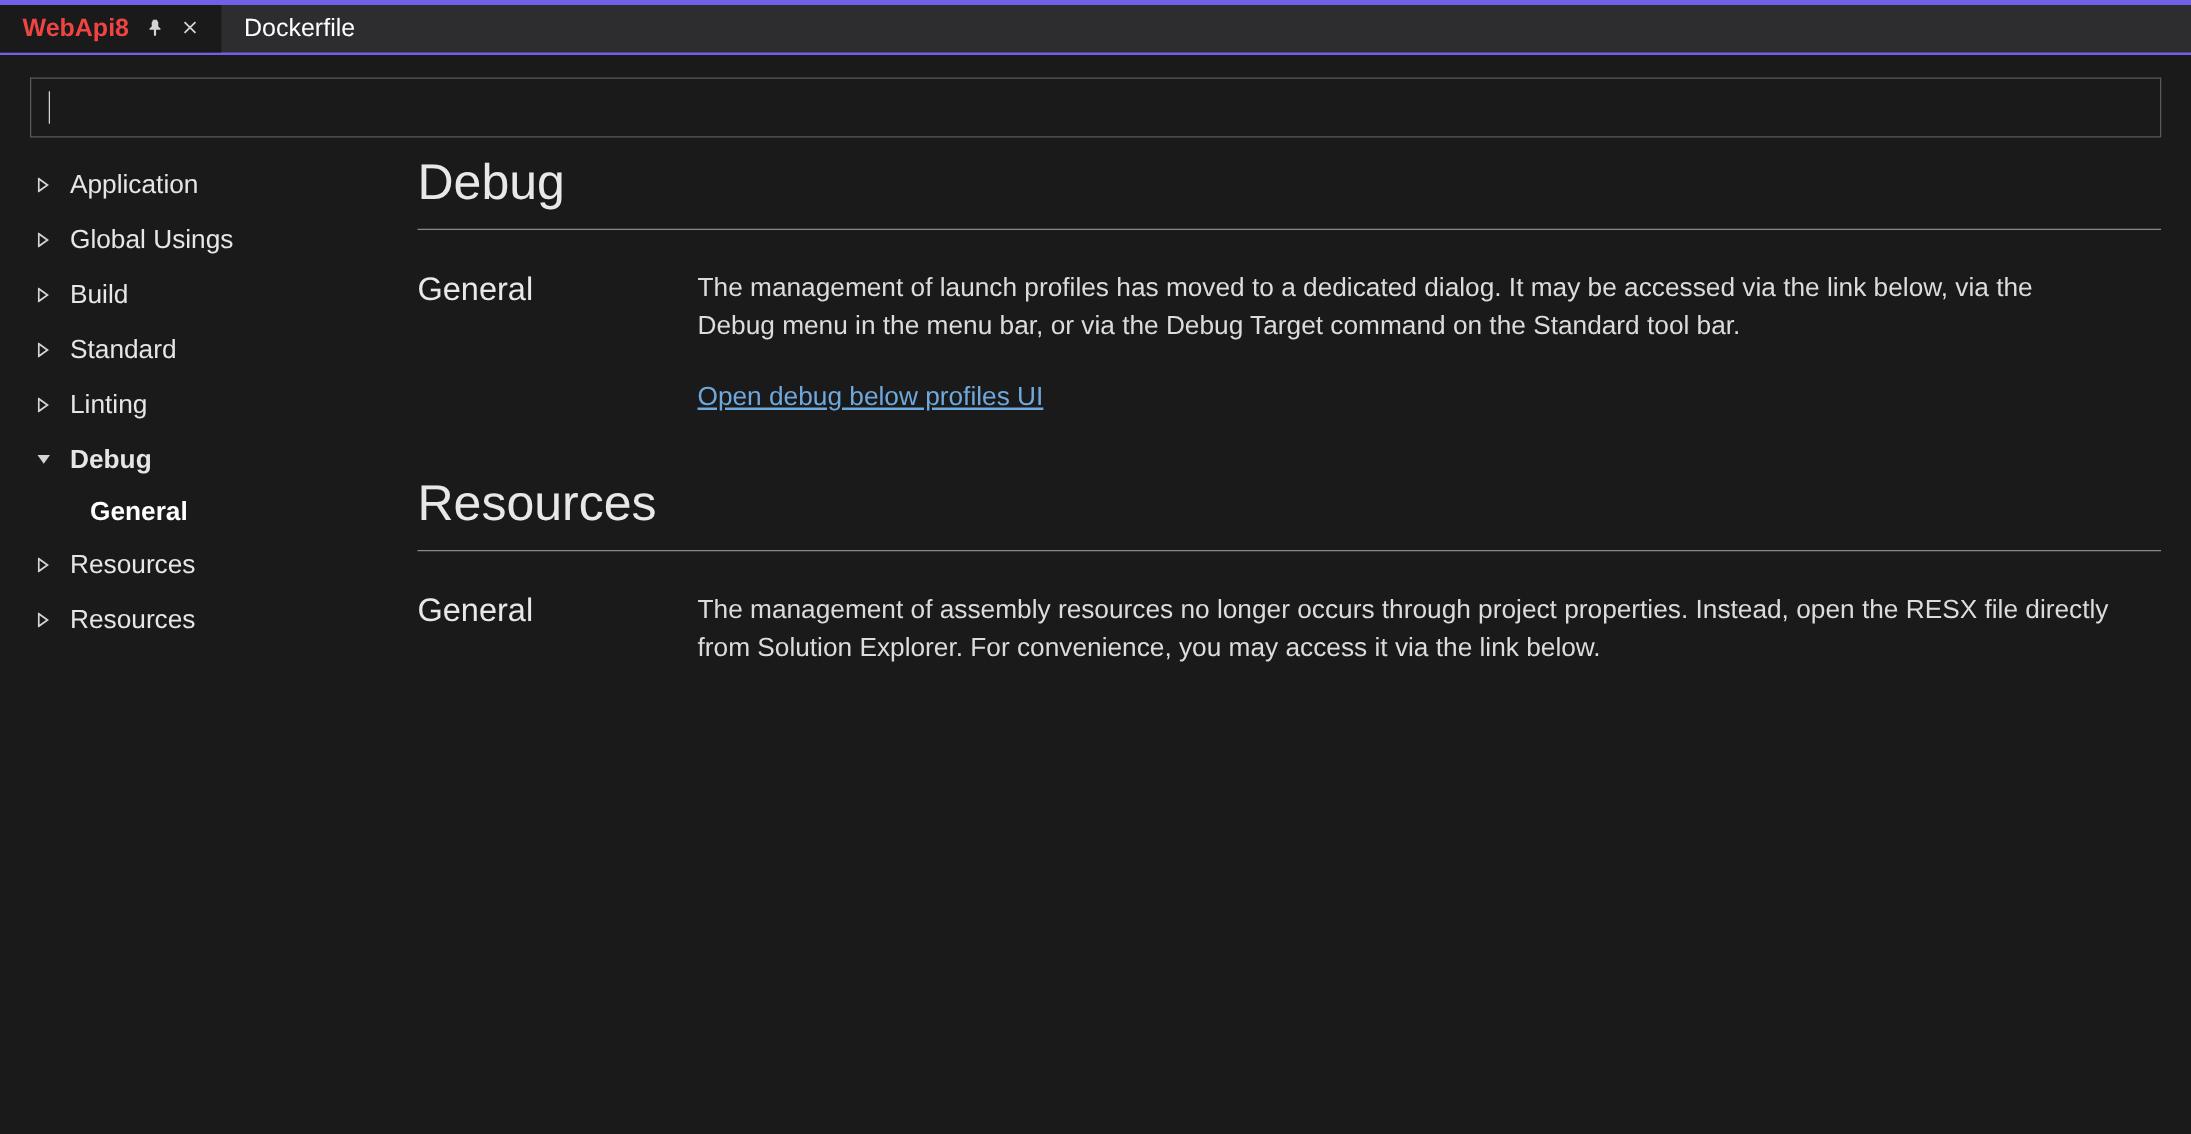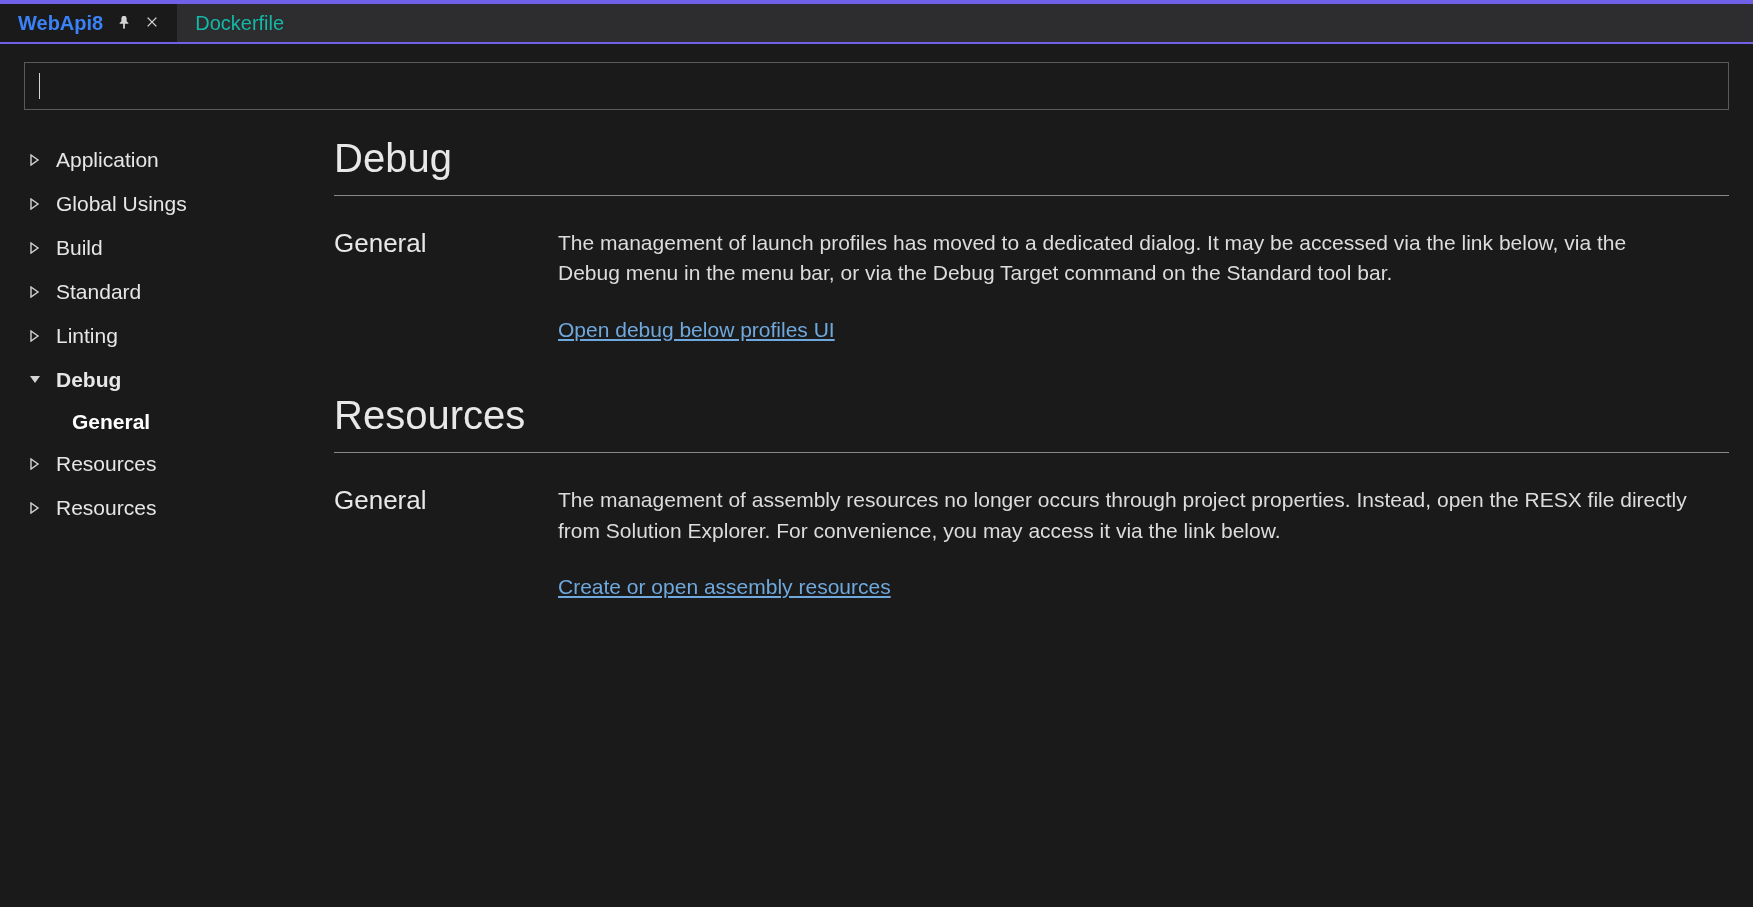--- a/index.html
+++ b/index.html
@@ -17,28 +17,28 @@
     align-items: stretch;
     height: 44px;
     background: #2d2d30;
     border-top: 4px solid #7160e8;
     border-bottom: 2px solid #7160e8;
   }
   .tab {
     display: flex;
     align-items: center;
     padding: 0 18px;
-    color: #14b8a6;
+    color: #ffffff;
     font-size: 20px;
     gap: 14px;
     cursor: pointer;
   }
   .tab.active {
     background: #1a1a1a;
-    color: #3b82f6;
+    color: #ef4444;
     font-weight: 600;
   }
   .tab .icon {
     font-size: 14px;
     color: #d0d0d0;
   }
   .content-wrap {
     display: flex;
     flex-direction: column;
     padding: 18px 24px 0 24px;
@@ -56,21 +56,21 @@
   .search-cursor {
     width: 1px;
     height: 26px;
     background: #d4d4d4;
     animation: blink 1s step-start infinite;
   }
   @keyframes blink { 50% { opacity: 0; } }
   .main-area {
     display: flex;
     flex: 1;
-    margin-top: 20px;
+    margin-top: 8px;
     overflow: hidden;
   }
   .sidebar {
     width: 300px;
     flex-shrink: 0;
     padding-top: 8px;
   }
   .nav-item {
     display: flex;
     align-items: center;
@@ -251,20 +251,19 @@
         </div>
       </div>
 
       <div class="section-block">
         <h1 class="section-title">Resources</h1>
         <hr class="hr">
         <div class="section-row">
           <div class="section-label">General</div>
           <div class="section-body">
             <span>The management of assembly resources no longer occurs through project properties. Instead, open the RESX file directly from Solution Explorer. For convenience, you may access it via the link below.</span><br>
-            <a class="link">Create or open assembly resources</a>
           </div>
         </div>
       </div>
 
     </div>
   </div>
 </div>
 
 </body></html>

